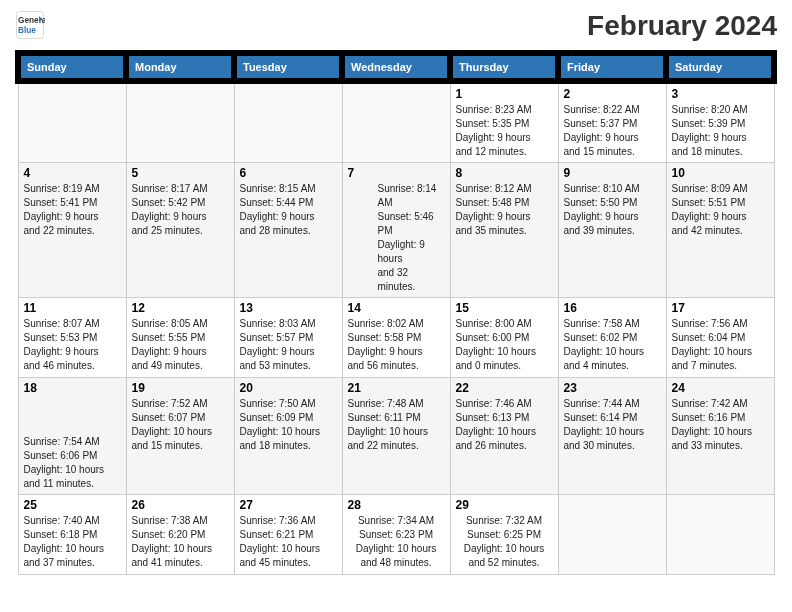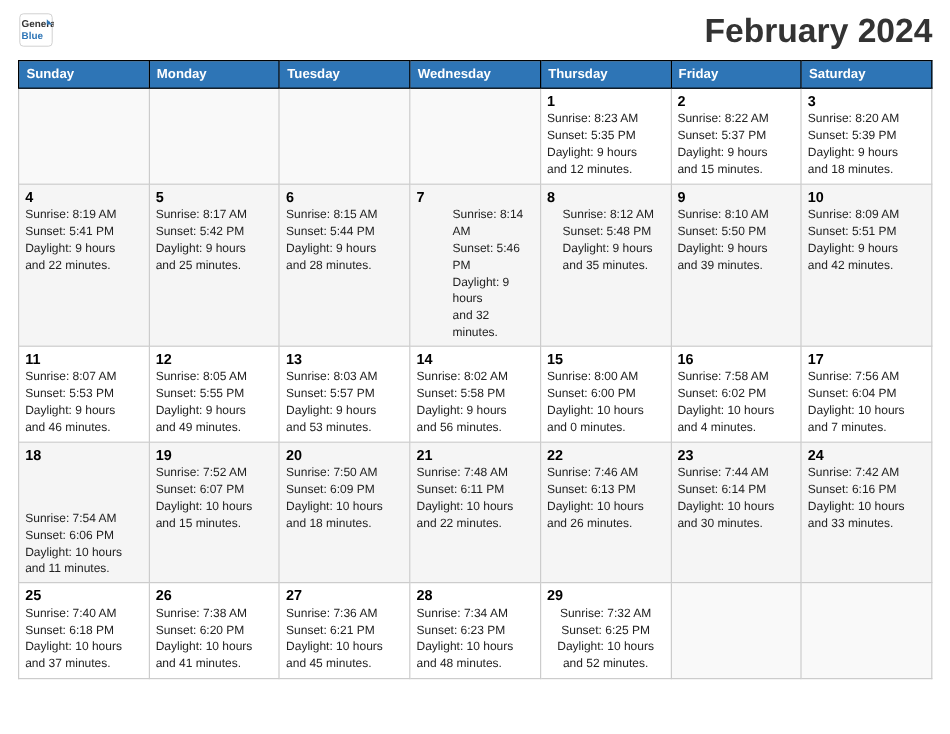--- a/index.html
+++ b/index.html
@@ -75,21 +75,21 @@
       color: #222;
       line-height: 1.4;
     }
     tr:nth-child(even) td {
       background-color: #f5f5f5;
     }
     tr:nth-child(even) td.empty {
       background-color: #f0f0f0;
     }
     th {
-      border: 1px solid #000000;
+      border: 6px solid #000000;
     }
   </style>
 </head>
 <body>
 
 <div class="page">
   <div class="header">
     <div class="logo">
       <svg class="logo-icon" viewBox="0 0 40 40">
         <rect x="2" y="2" width="36" height="36" rx="4" fill="#fff" stroke="#ccc" stroke-width="1"></rect>
@@ -167,21 +167,21 @@
           </td>
           <td>
             <div class="day-num">7</div>
             <div class="cell-text" style="white-space: pre-line; margin-left: 30px;">Sunrise: 8:14 AM
 Sunset: 5:46 PM
 Daylight: 9 hours
 and 32 minutes.</div>
           </td>
           <td>
             <div class="day-num">8</div>
-            <div class="cell-text" style="white-space: pre-line; margin-left: 13px;">Sunrise: 8:12 AM
+            <div class="cell-text" style="white-space: pre-line;">Sunrise: 8:12 AM
 Sunset: 5:48 PM
 Daylight: 9 hours
 and 35 minutes.</div>
           </td>
           <td>
             <div class="day-num">9</div>
             <div class="cell-text" style="white-space: pre-line;">Sunrise: 8:10 AM
 Sunset: 5:50 PM
 Daylight: 9 hours
 and 39 minutes.</div>
@@ -313,21 +313,21 @@
           </td>
           <td>
             <div class="day-num">27</div>
             <div class="cell-text" style="white-space: pre-line;">Sunrise: 7:36 AM
 Sunset: 6:21 PM
 Daylight: 10 hours
 and 45 minutes.</div>
           </td>
           <td>
             <div class="day-num">28</div>
-            <div class="cell-text" style="white-space: pre-line;">Sunrise: 7:34 AM
+            <div class="cell-text" style="white-space: pre-line; text-align: center;">Sunrise: 7:34 AM
 Sunset: 6:23 PM
 Daylight: 10 hours
 and 48 minutes.</div>
           </td>
           <td>
             <div class="day-num">29</div>
             <div class="cell-text" style="white-space: pre-line; text-align: center;">Sunrise: 7:32 AM
 Sunset: 6:25 PM
 Daylight: 10 hours
 and 52 minutes.</div>

